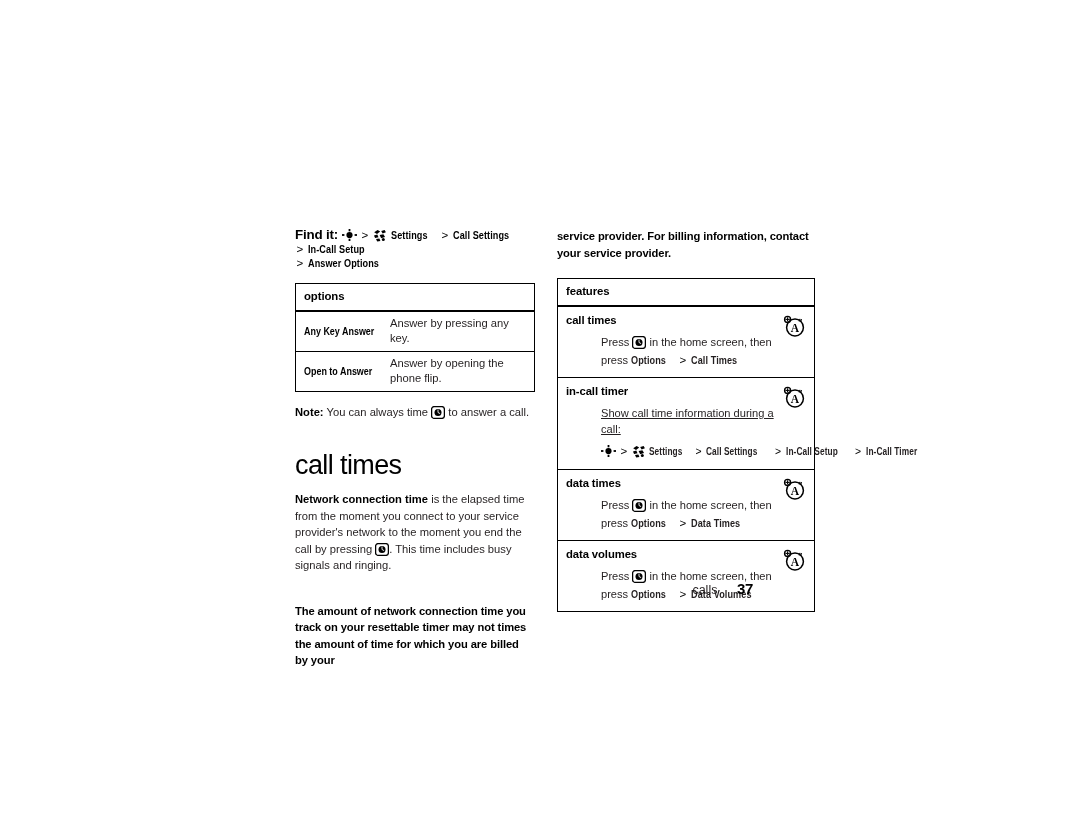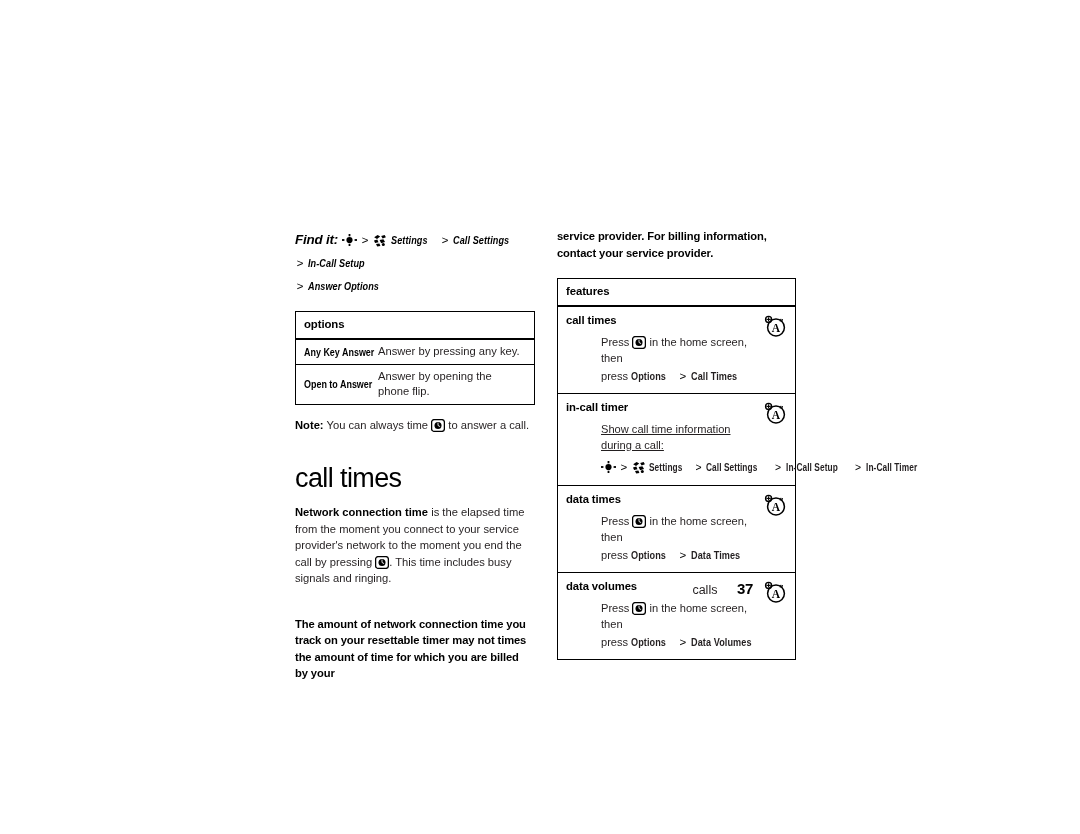--- a/index.html
+++ b/index.html
@@ -28,21 +28,21 @@
   .col-left {
     position: absolute;
     left: 295px;
     top: 228px;
     width: 238px;
   }
   .col-right {
     position: absolute;
     left: 557px;
     top: 228px;
-    width: 237px;
+    width: 256px;
   }
 
   
   .body-text {
     font-size: 11.2px;
     line-height: 16.5px;
     color: #231f20;
   }
   .body-text b, .bold-para {
     color: #000;
@@ -50,24 +50,23 @@
   }
   .bold-para {
     font-size: 11.2px;
     line-height: 16.5px;
     letter-spacing: -0.1px;
   }
 
   
   .findit {
     font-size: 12.6px;
-    line-height: 23px;
+    line-height: 14px;
     margin-bottom: 13px;
     white-space: normal;
-    font-style: italic;
   }
   .findit .lead {
     font-weight: bold;
     font-size: 13.4px;
     letter-spacing: -0.2px;
   }
   
   .mpath {
     font-weight: bold;
     font-size: 11.4px;
@@ -140,20 +139,21 @@
     font-weight: bold;
     font-size: 11.2px;
     transform: scaleX(0.80);
     transform-origin: left center;
     white-space: nowrap;
   }
   .opt-val {
     font-size: 11.2px;
     color: #231f20;
     line-height: 15px;
+    margin-left: 12px;
   }
 
   
   .feat-row {
     position: relative;
     padding: 7px 34px 9px 8px;
     border-bottom: 1.4px solid #000;
   }
   .feat-row:last-child { border-bottom: none; }
   .feat-title {

